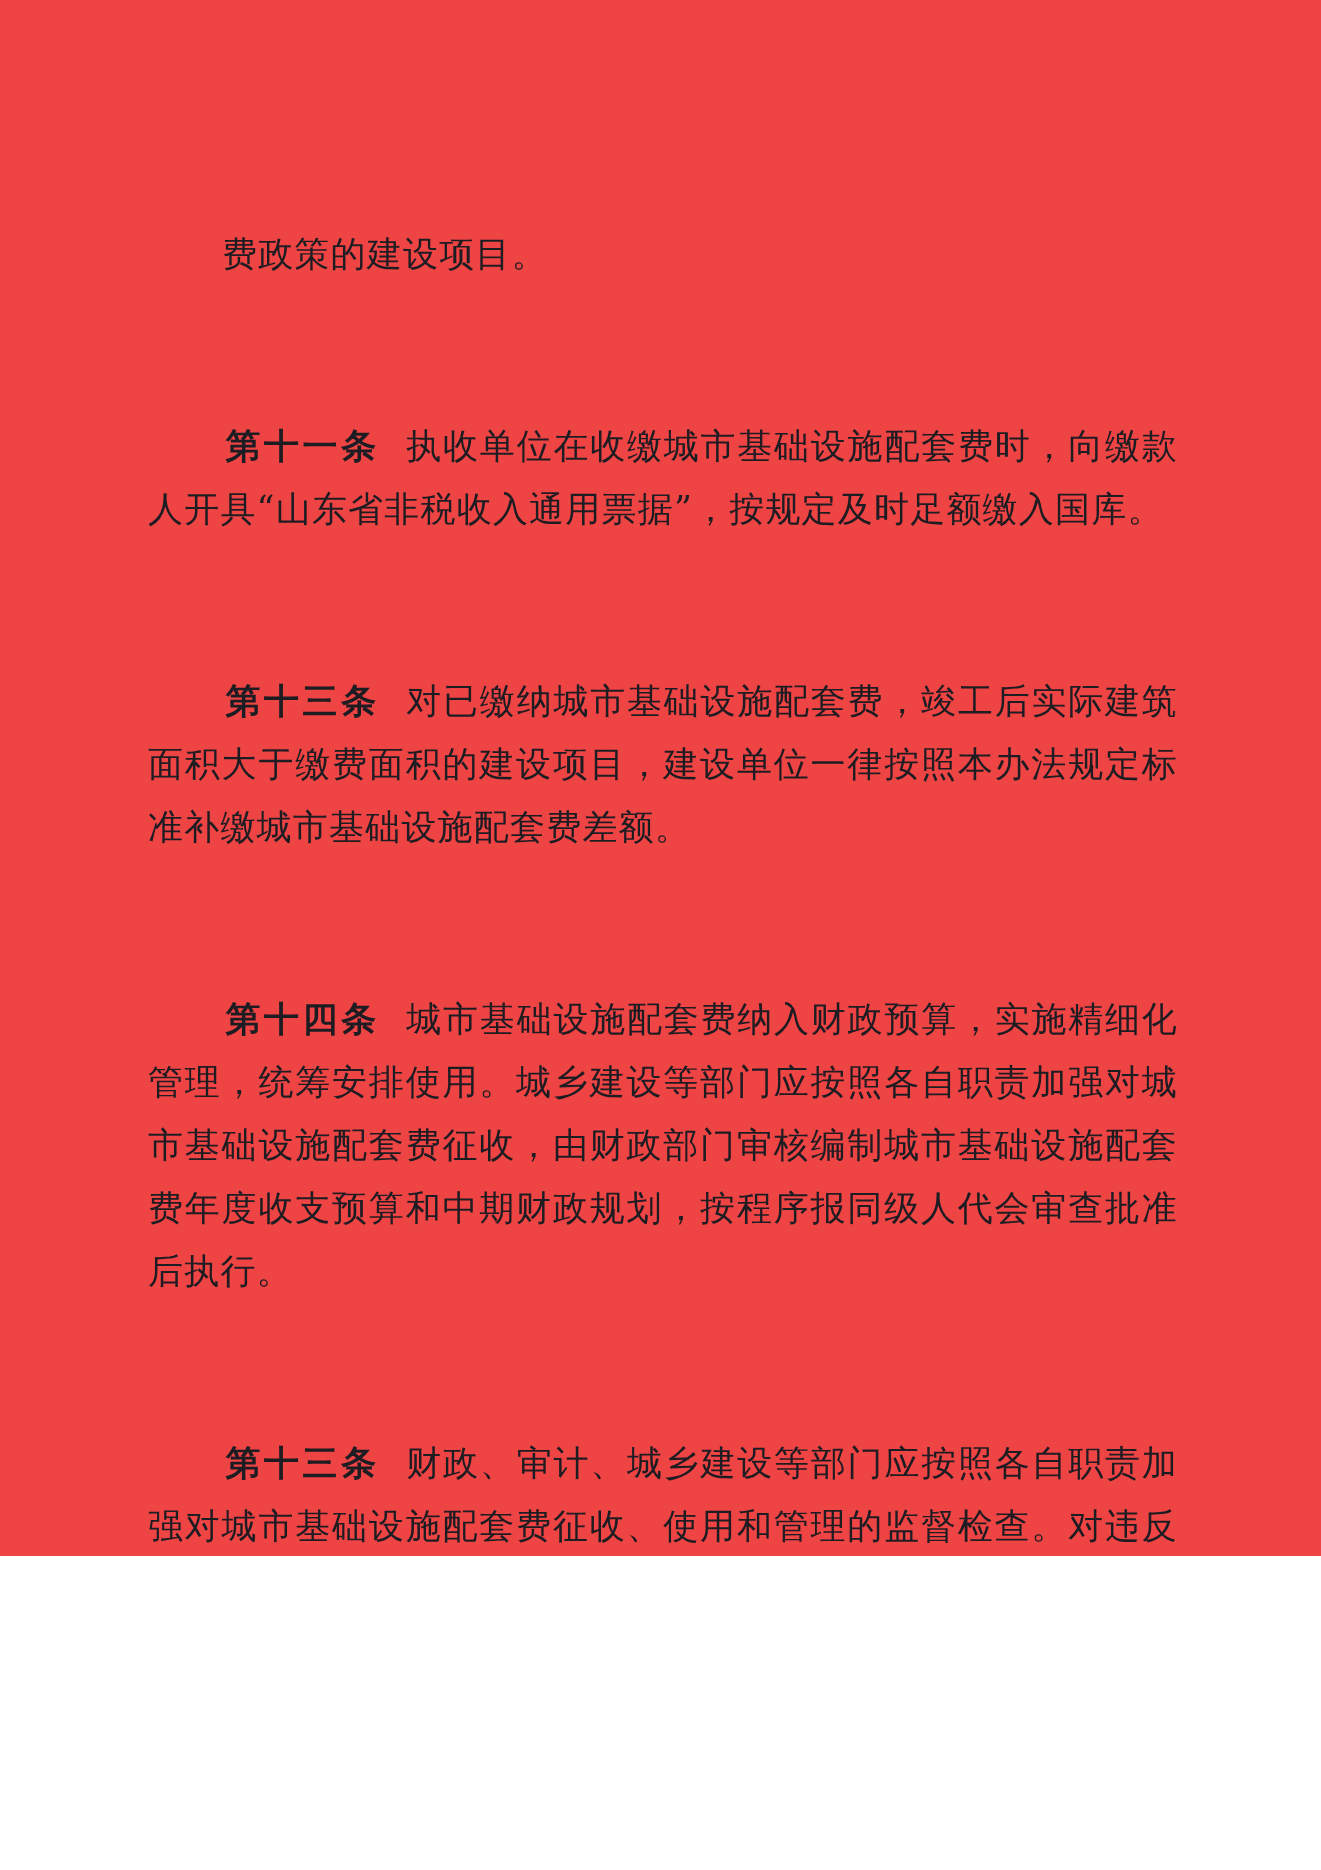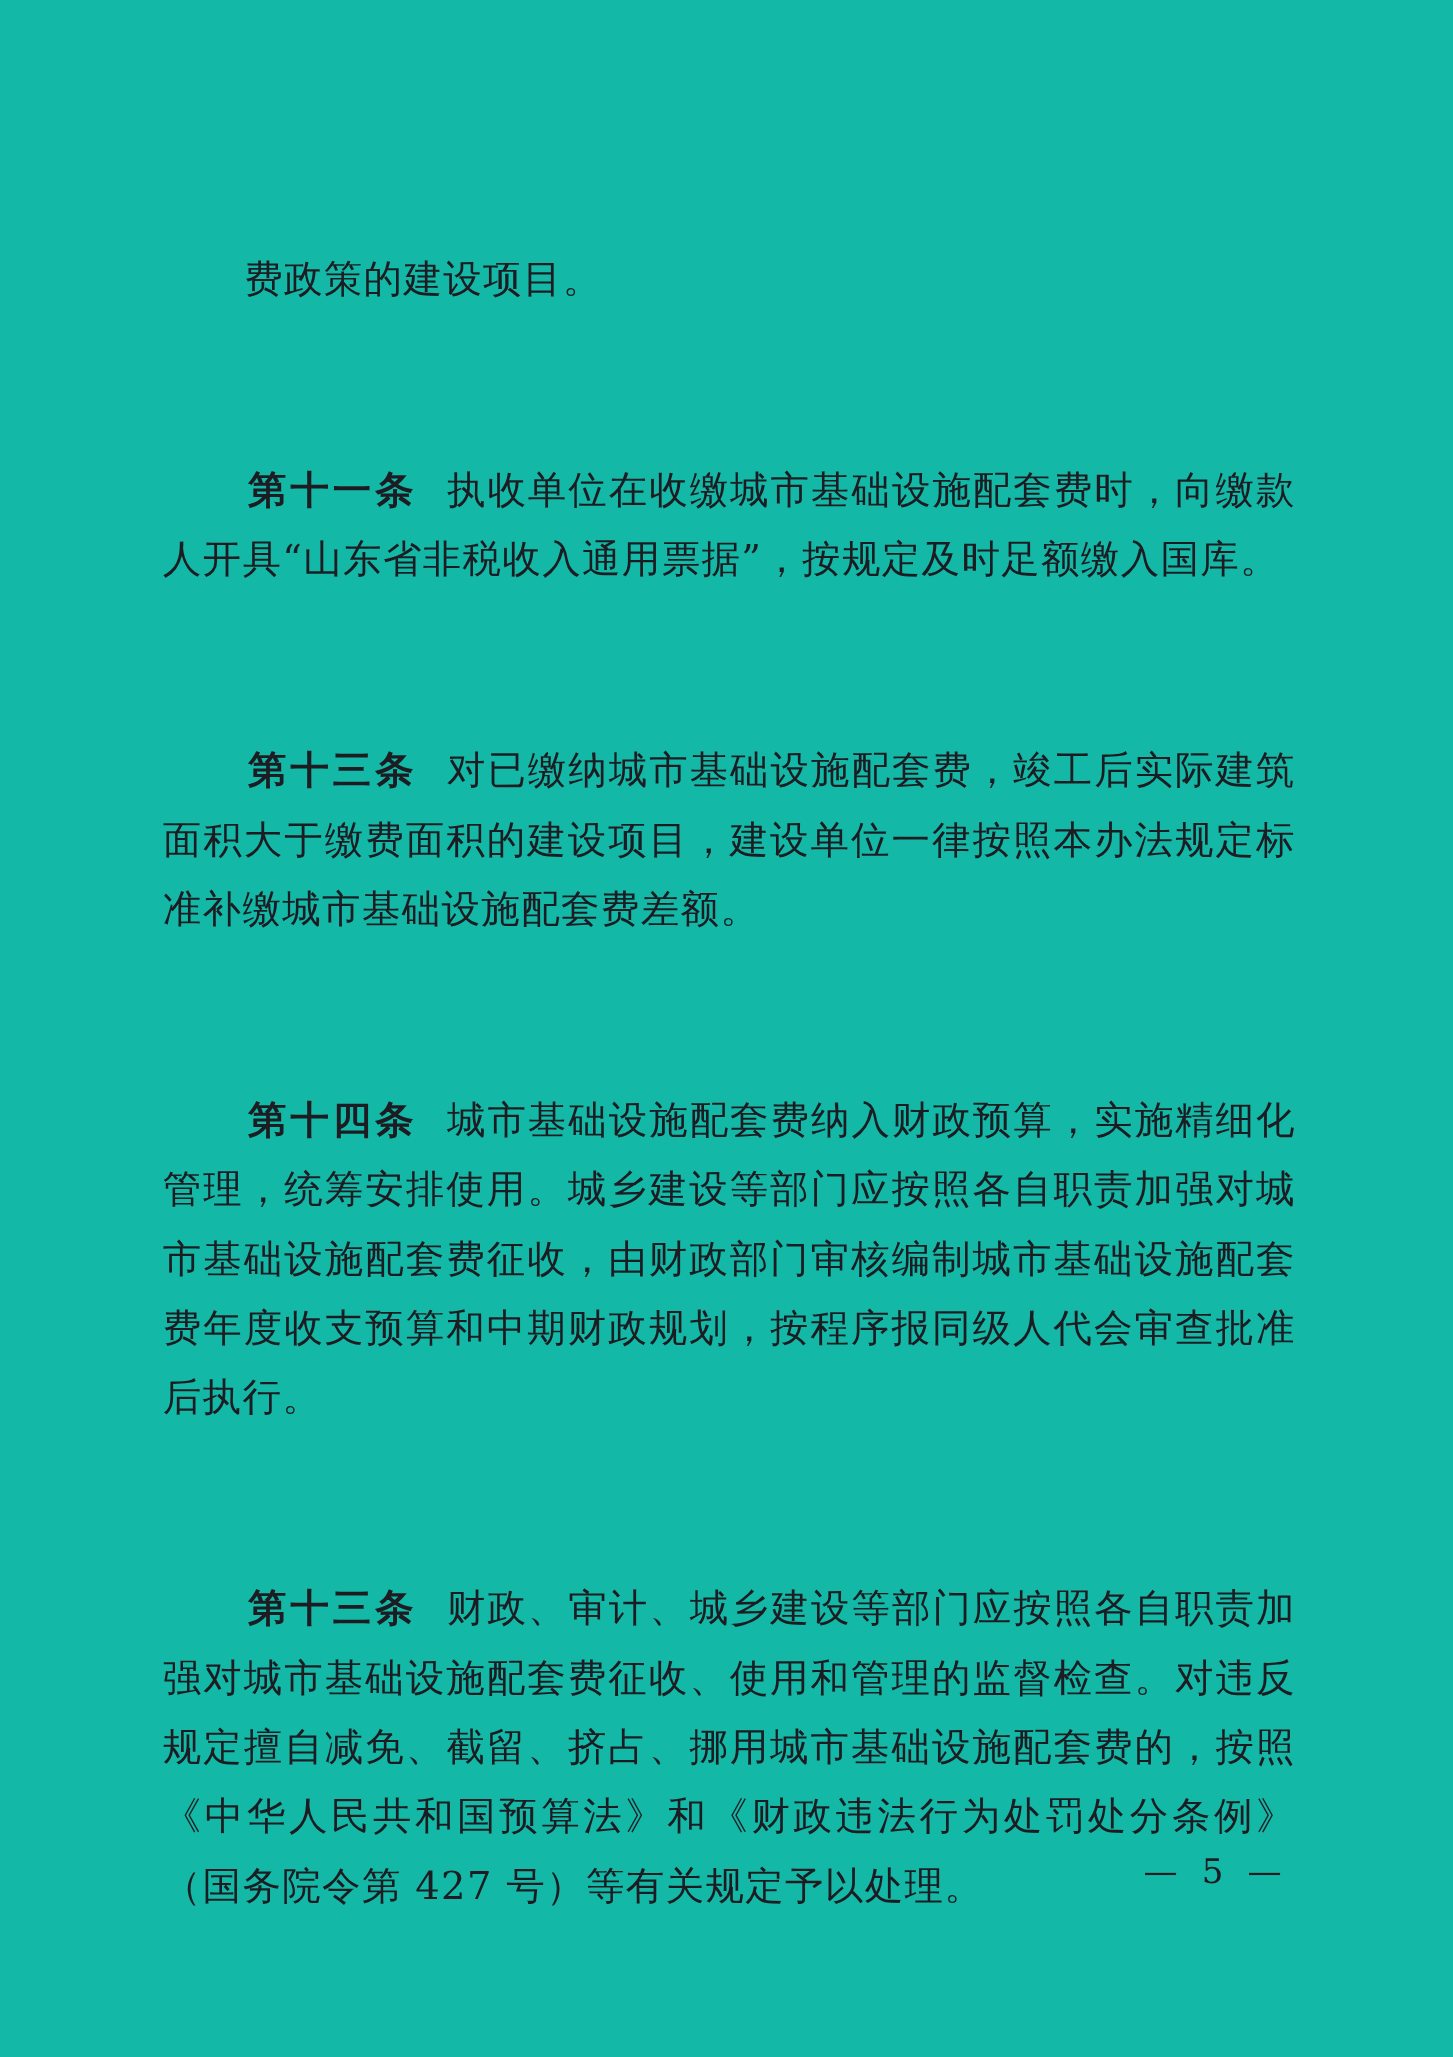--- a/index.html
+++ b/index.html
@@ -3,22 +3,22 @@
 <meta charset="utf-8">
 <style>
   html, body {
     margin: 0;
     padding: 0;
     background: #ffffff;
   }
   .page {
     position: relative;
     width: 1321px;
-    height: 1870px;
-    background: #14b8a6;
+    height: 1556px;
+    background: #ef4444;
     box-sizing: border-box;
     font-family: "DejaVu Serif", serif;
     color: #1c1c22;
     overflow: hidden;
   }
   .content {
     position: absolute;
     left: 148px;
     top: 160px;
     width: 1030px;

